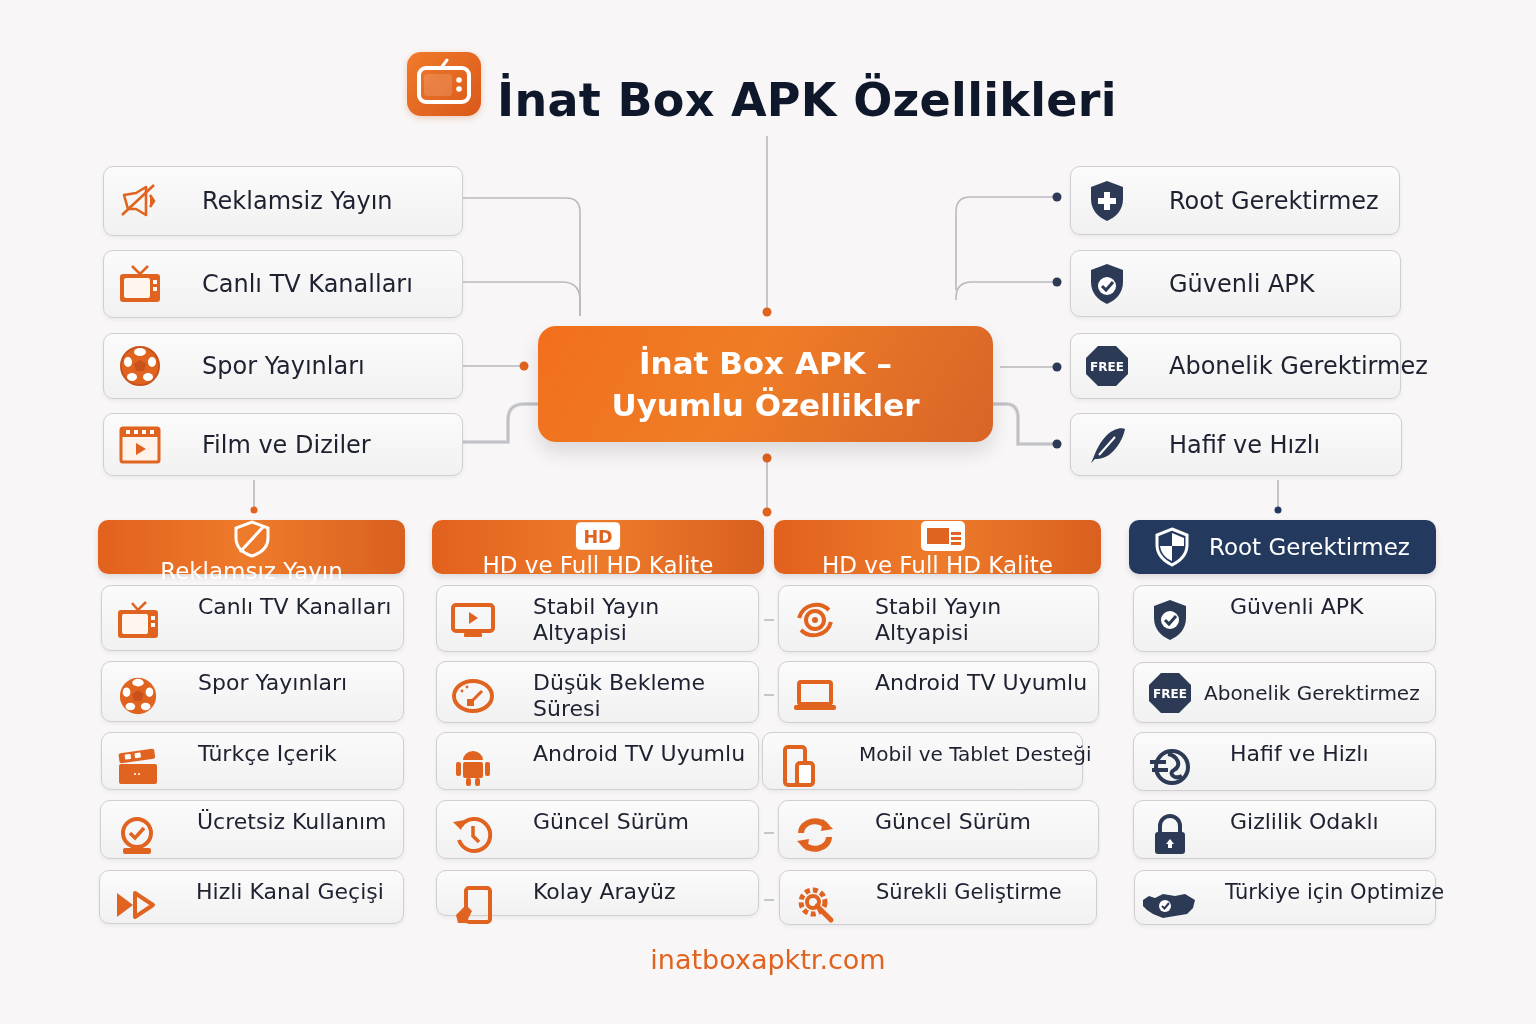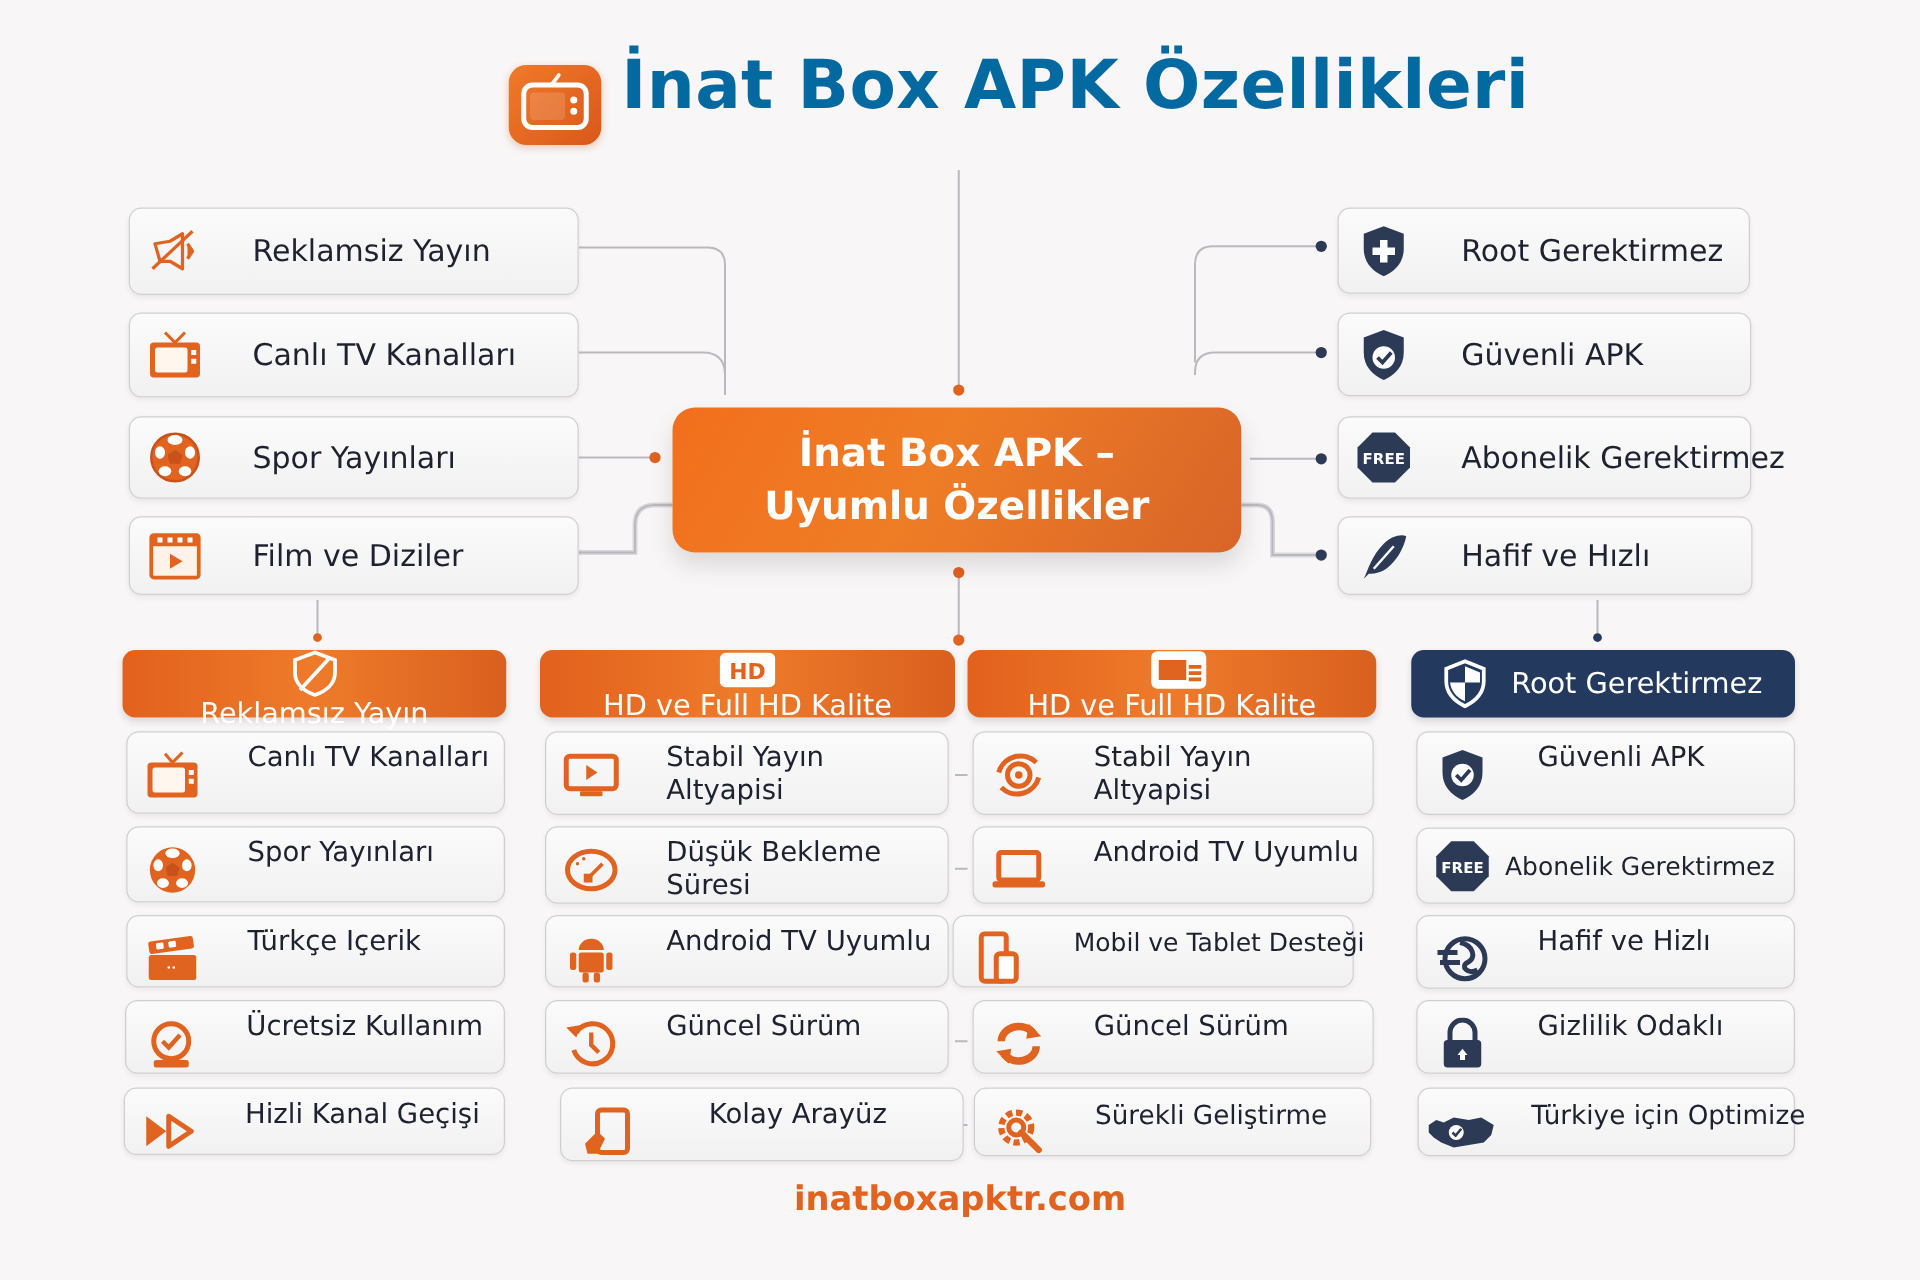--- a/index.html
+++ b/index.html
@@ -14,22 +14,22 @@
 
   
   .logo {
     left: 407px; top: 52px; width: 74px; height: 64px;
     border-radius: 14px;
     background: linear-gradient(135deg, #f07a2a, #d9581a);
     box-shadow: 0 2px 6px rgba(200,80,20,.25);
   }
   .logo svg { position: absolute; left: 0; top: 0; }
   .title {
-    left: 497px; top: 40px; height: 56px; line-height: 56px;
-    font-size: 54px; font-weight: bold; color: #0369a1;
+    left: 497px; top: 72px; height: 56px; line-height: 56px;
+    font-size: 46px; font-weight: bold; color: #0f172a;
     letter-spacing: 0.3px; white-space: nowrap;
   }
 
   
   svg.lines { position: absolute; left: 0; top: 0; pointer-events: none; }
 
   
   .card {
     position: absolute;
     background: linear-gradient(#fbfbfb, #f1f1f2);
@@ -66,21 +66,21 @@
 
   
   .sub { position: absolute; }
   .sub .ico { margin-left: 12px; margin-right: 12px; }
   .sub .txt { font-size: 22px; line-height: 26px; }
   .sub.tl { align-items: flex-start; padding-top: 8px; }
   .sub.tl .ico { margin-top: 2px; }
 
   .footer {
     left: 0; width: 1536px; top: 944px; text-align: center;
-    font-size: 27px; font-weight: bold; color: #e0631f;
+    font-size: 27px; font-weight: normal; color: #e0631f;
   }
 </style>
 </head>
 <body>
 
 <svg class="lines" width="1536" height="1024">
   <g fill="none" stroke="#b9b9be" stroke-width="1.6">
 
     <line x1="767" y1="136" x2="767" y2="310"></line>
 
@@ -375,21 +375,21 @@
 <div class="card sub tl" style="left:436px;top:800px;width:323px;height:59px;">
   <span class="ico">
       <svg width="44" height="42" viewBox="0 0 44 42">
         <path d="M10 12 A16 16 0 1 1 8 26" fill="none" stroke="#e0631f" stroke-width="4"></path>
         <polygon points="2,8 14,6 10,16" fill="#e0631f"></polygon>
         <path d="M22 12 V22 L28 28" fill="none" stroke="#e0631f" stroke-width="3.5"></path>
       </svg>
     </span>
   <span class="txt">Güncel Sürüm</span>
 </div>
-<div class="card sub tl" style="left:448px;top:870px;width:323px;height:59px;gap:22px;">
+<div class="card sub tl" style="left:436px;top:870px;width:323px;height:46px;">
   <span class="ico">
       <svg width="42" height="40" viewBox="0 0 42 40">
         <rect x="14" y="3" width="24" height="34" rx="3" fill="none" stroke="#e0631f" stroke-width="4"></rect>
         <path d="M4 30 L14 20 L20 26 L14 38 L6 38 Z" fill="#e0631f"></path>
       </svg>
     </span>
   <span class="txt">Kolay Arayüz</span>
 </div>
 
 <div class="card sub tl" style="left:778px;top:585px;width:321px;height:67px;">

